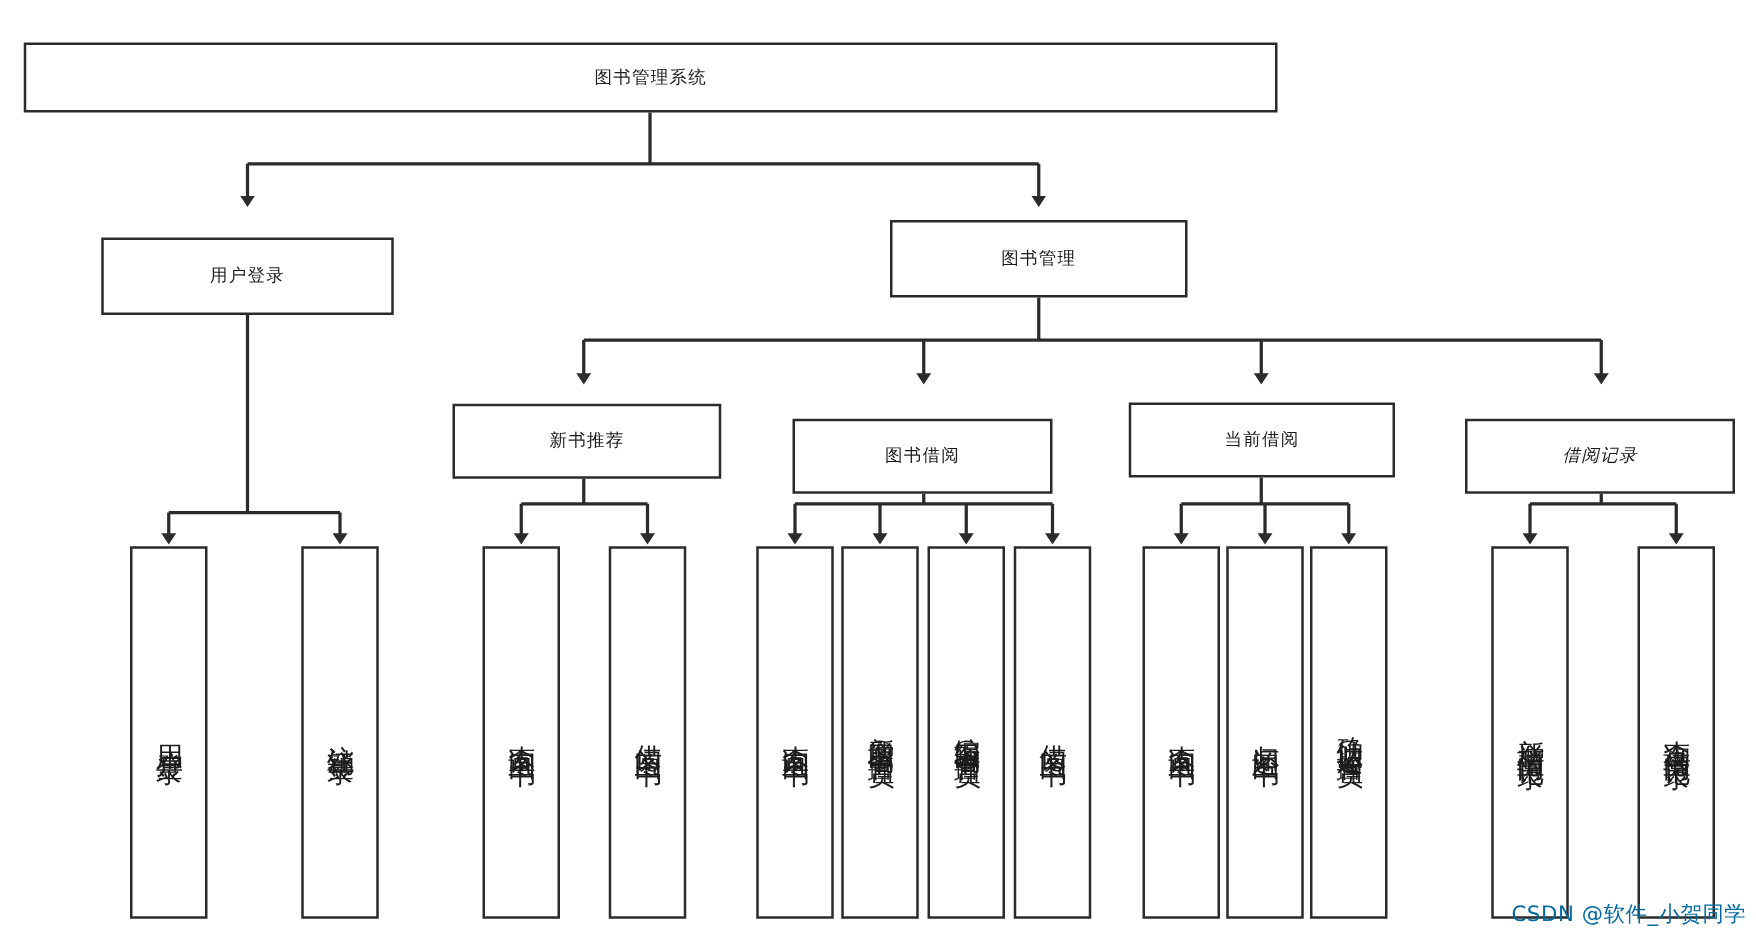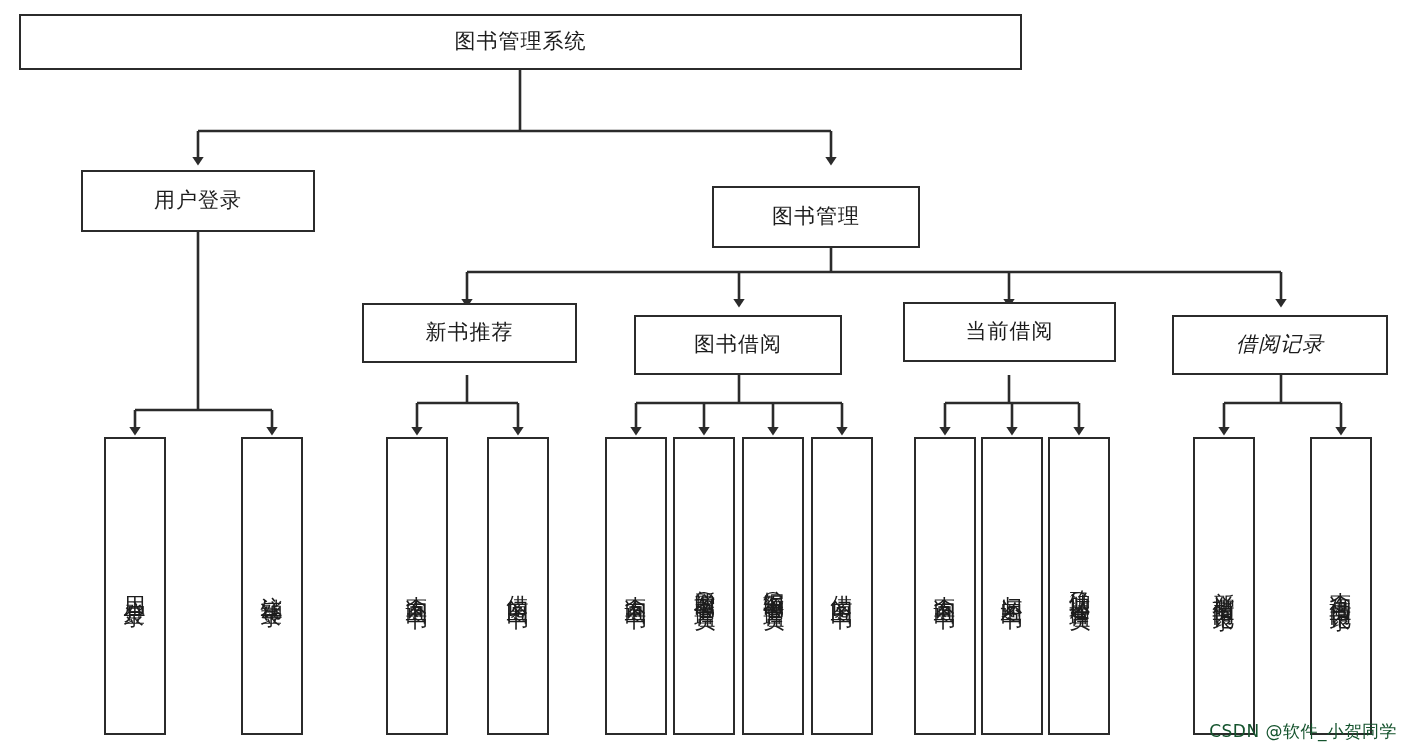--- a/index.html
+++ b/index.html
@@ -28,23 +28,24 @@
     box-sizing: border-box;
     border: 2.5px solid #2b2b2b;
     background: #ffffff;
     display: flex;
     align-items: center;
     justify-content: center;
     color: #1c1c1c;
     z-index: 2;
   }
   .node.h {
-    font-size: 21px;
+    font-size: 14px;
     letter-spacing: 1px;
     line-height: 1.2;
+    margin-top: 20px;
   }
   .node.v {
     align-items: center;
     justify-content: center;
     padding: 4px 0;
   }
   .vtext {
     writing-mode: vertical-rl;
     text-orientation: upright;
     font-size: 22px;
@@ -55,21 +56,21 @@
   }
   .vtext.tall {
     font-size: 21px;
     letter-spacing: 3px;
   }
   .watermark {
     position: absolute;
     right: 8px;
     bottom: 4px;
     font-size: 17px;
-    color: #14532d;
+    color: #0369a1;
     letter-spacing: 0.5px;
     z-index: 5;
     white-space: nowrap;
   }
 </style>
 </head>
 <body>
 
 <div id="canvas">
 
@@ -123,21 +124,21 @@
     </g>
   </svg>
 
   <div class="node h" style="left:19px; top:14px; width:1003px; height:56px;">
     <span>图书管理系统</span>
   </div>
 
   <div class="node h" style="left:81px; top:170px; width:234px; height:62px;">
     <span>用户登录</span>
   </div>
-  <div class="node h" style="left:712px; top:186px; width:208px; height:62px;">
+  <div class="node h" style="left:712px; top:156px; width:238px; height:62px;">
     <span>图书管理</span>
   </div>
 
   <div class="node h" style="left:362px; top:303px; width:215px; height:60px;">
     <span>新书推荐</span>
   </div>
   <div class="node h" style="left:634px; top:315px; width:208px; height:60px;">
     <span>图书借阅</span>
   </div>
   <div class="node h" style="left:903px; top:302px; width:213px; height:60px;">

